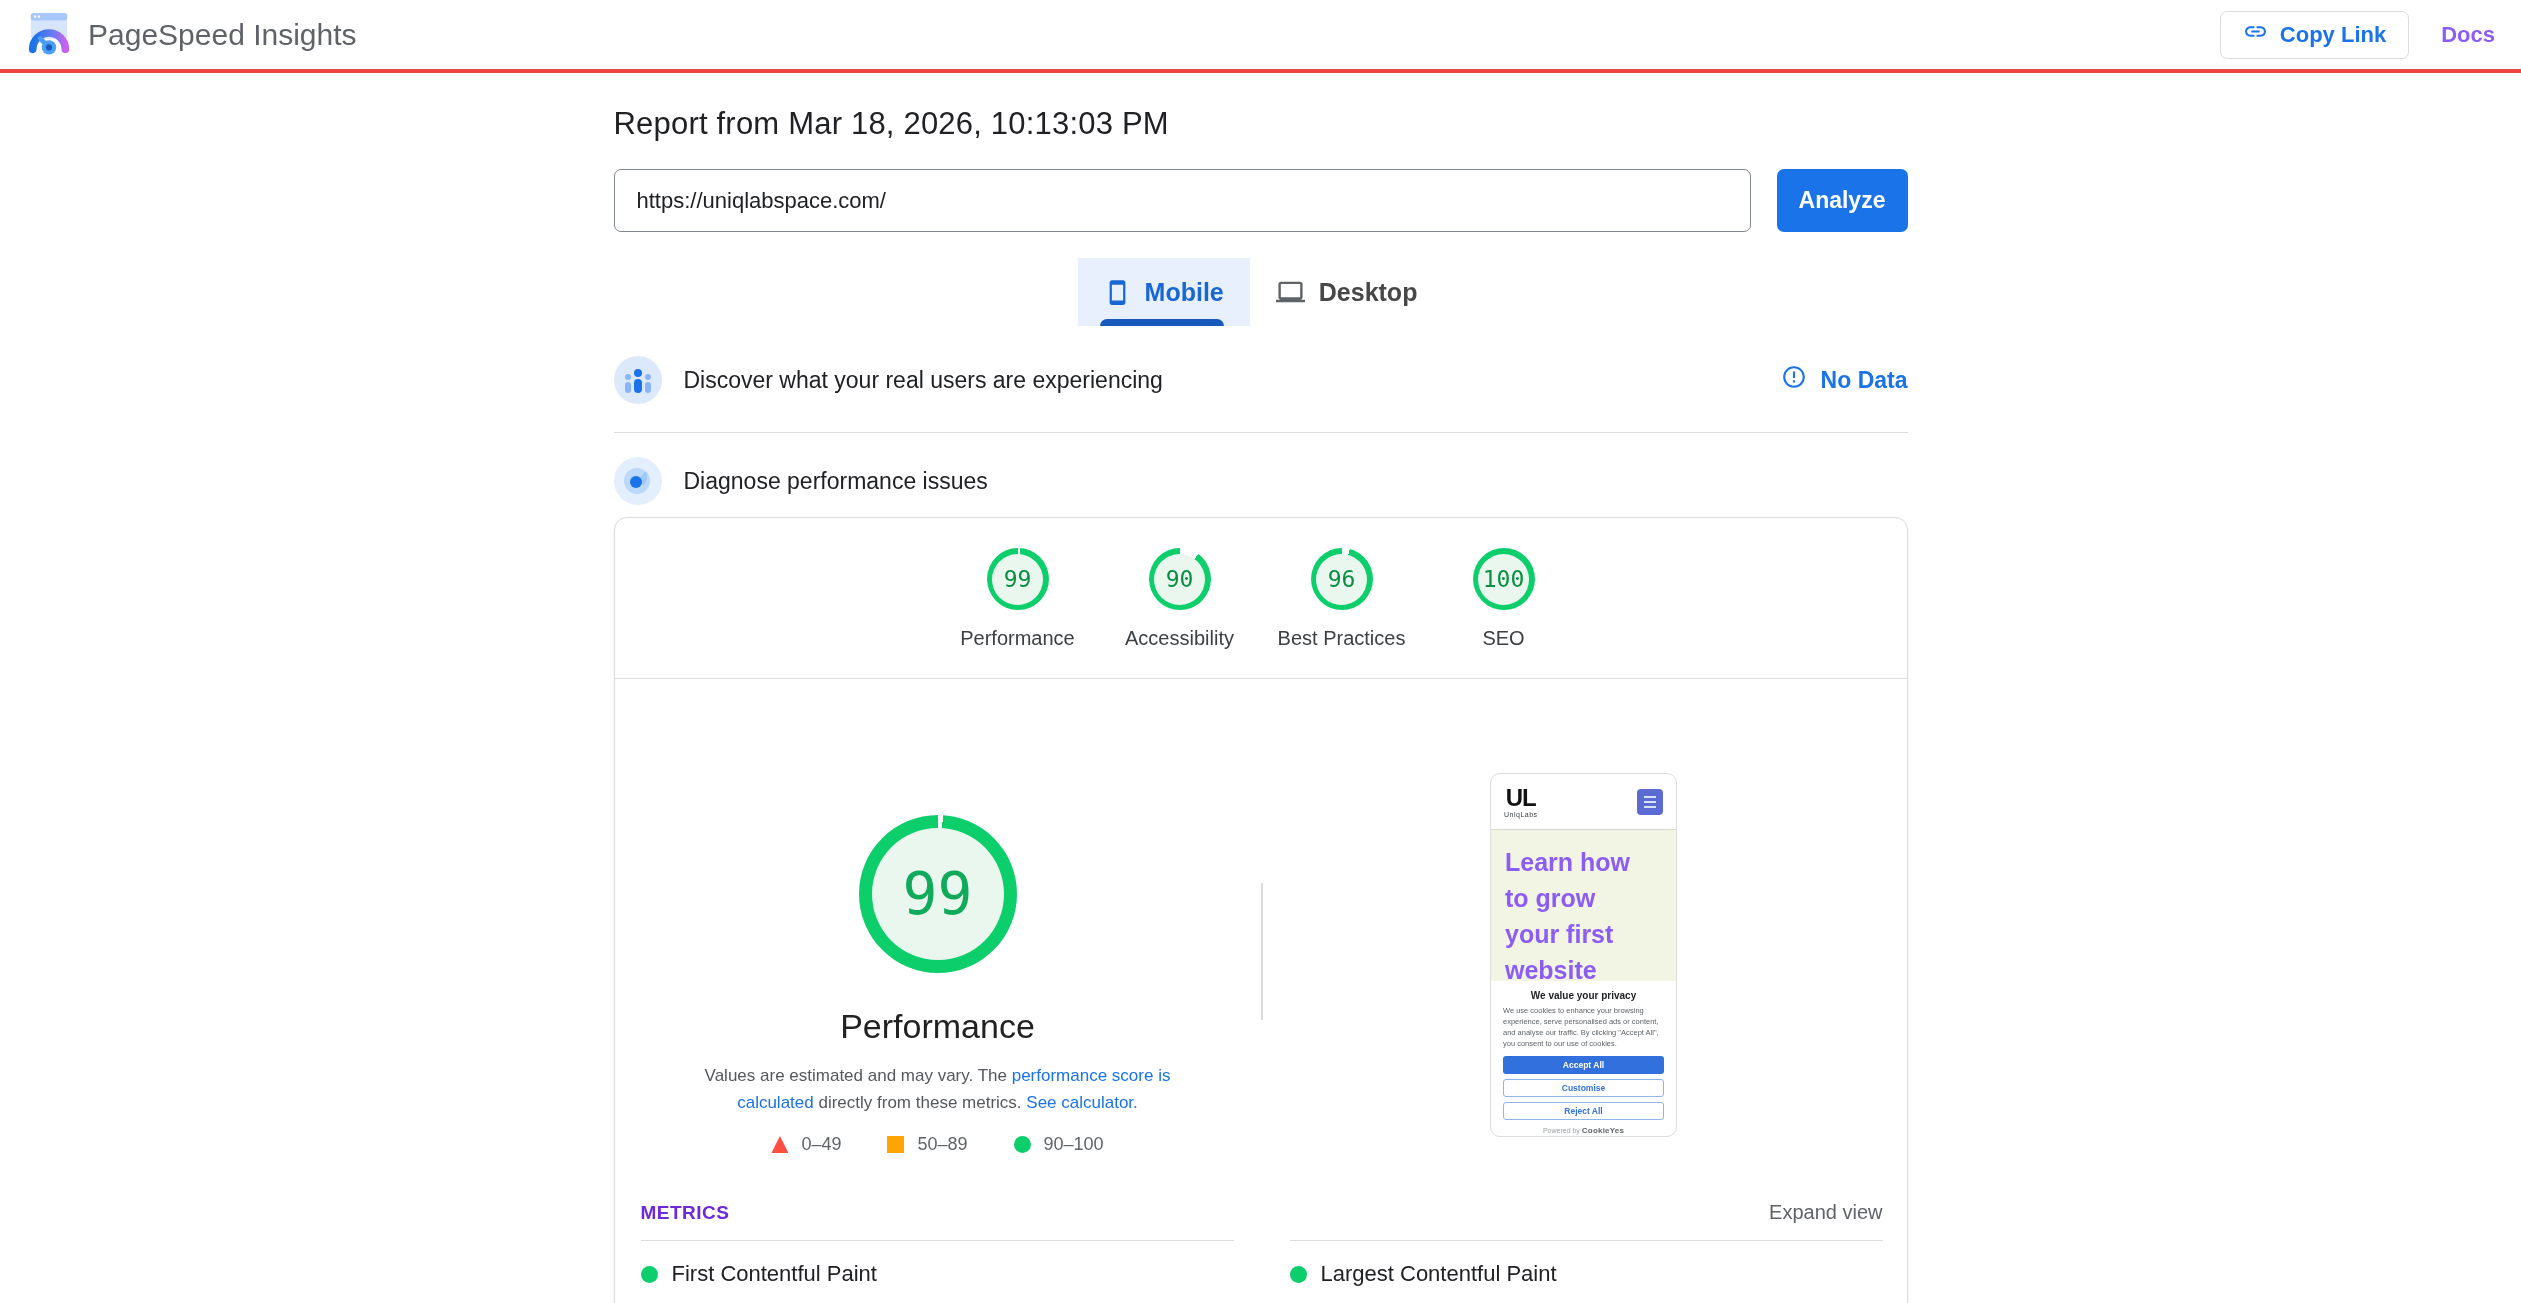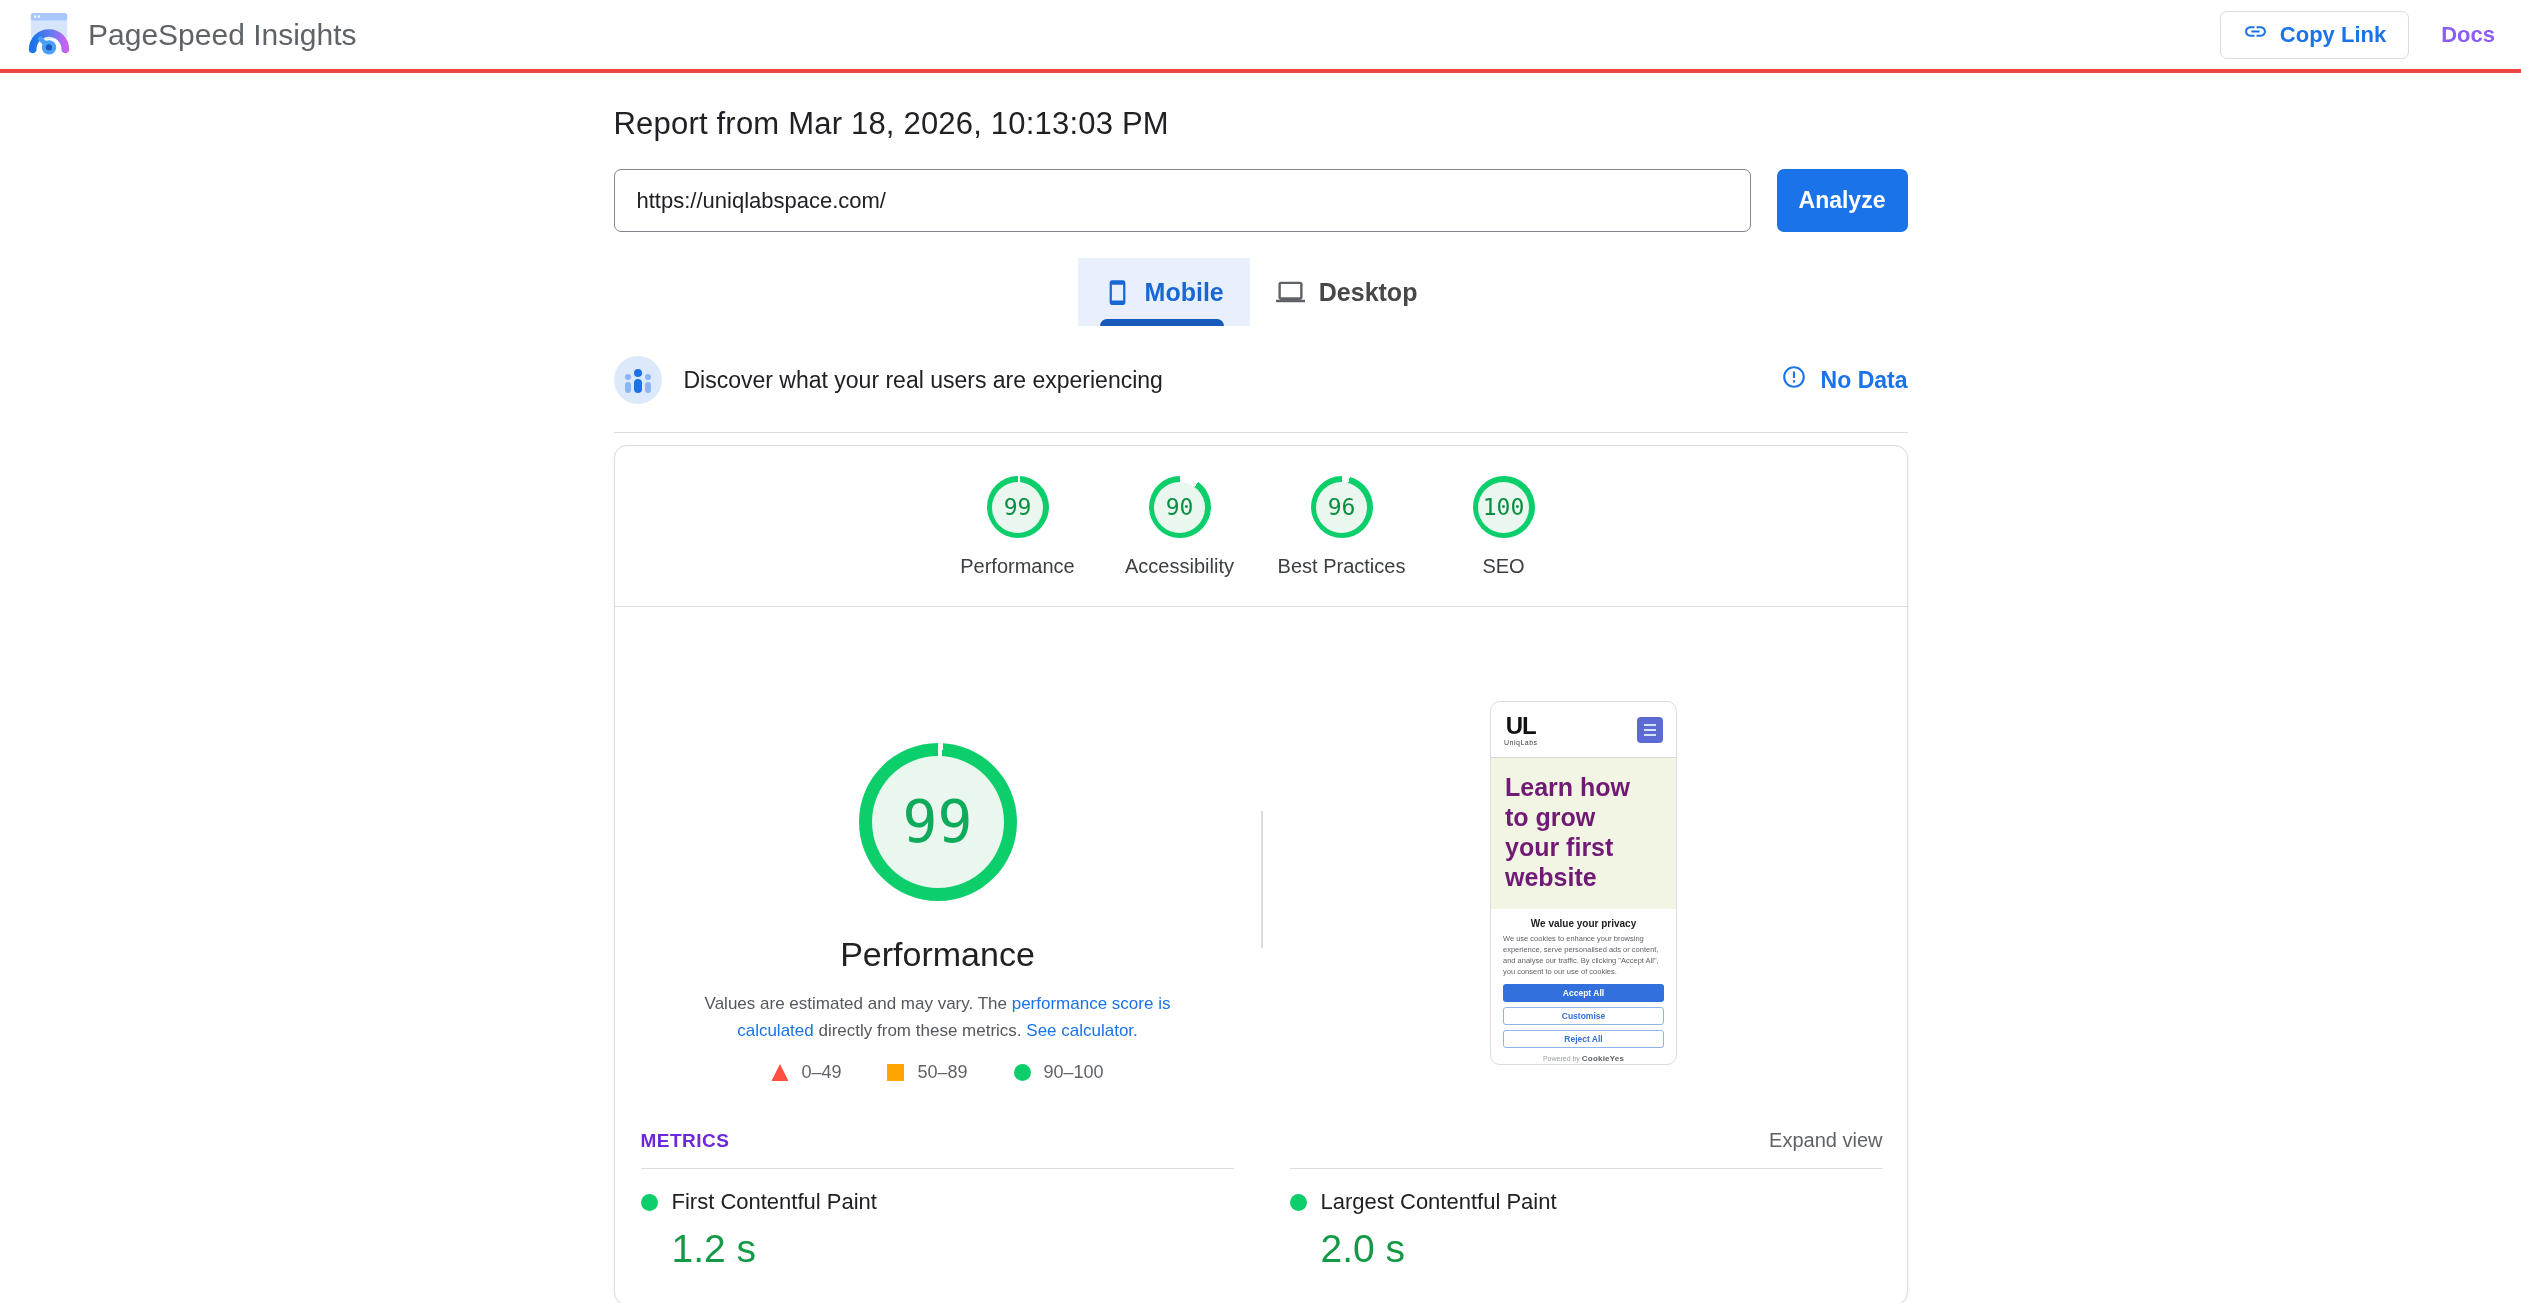--- a/index.html
+++ b/index.html
@@ -79,21 +79,21 @@
     overflow:hidden; background:#fff; }
   .thumb-top { height:56px; display:flex; align-items:center; justify-content:space-between;
     padding:0 13px; border-bottom:1px solid #d7d9d0; }
   .ul-logo { text-align:center; line-height:1; }
   .ul-mark { font-size:24px; font-weight:bold; letter-spacing:-1px; color:#111; }
   .ul-sub { font-size:7px; color:#3c4043; margin-top:1px; letter-spacing:.5px; }
   .thumb-menu { width:26px; height:26px; background:#5c6bd4; border-radius:4px;
     display:flex; flex-direction:column; align-items:center; justify-content:center; gap:3px; }
   .thumb-menu i { width:12px; height:2px; background:#d5e2f7; display:block; }
   .thumb-hero { background:#f2f5e3; height:151px; padding:14px; }
-  .thumb-hero-text { width:132px; font-size:25px; line-height:30px; font-weight:bold; color:#701a75; }
+  .thumb-hero-text { width:132px; font-size:25px; line-height:36px; font-weight:bold; color:#8b5cf6; }
   .thumb-cookie { padding:9px 12px; }
   .ck-title { font-size:10px; font-weight:bold; color:#202124;text-align:center; }
   .ck-text { margin-top:4px; font-size:7.5px; line-height:11px; color:#5f6368; }
   .ck-btn { margin-top:5px; height:18px; border-radius:3px; display:flex; align-items:center;
     justify-content:center; font-size:8.5px; font-weight:bold; }
   .ck-accept { background:#3270dd; color:#fff; margin-top:7px; }
   .ck-outline { border:1px solid #8fb4ea; color:#3270dd; background:#fff; }
   .ck-powered { margin-top:6px; text-align:center; font-size:7px; color:#9aa0a6; }
   .ck-powered b { font-size:8px; color:#5f6368; letter-spacing:.2px; }
 
@@ -190,20 +190,31 @@
         <svg width="26" height="26" viewBox="0 0 24 24">
             <path fill="#1a73e8" d="M11 15h2v2h-2zm0-8h2v6h-2zm.99-5C6.47 2 2 6.48 2 12s4.47 10 9.99 10C17.52 22 22 17.52 22 12S17.52 2 11.99 2zm.01 18c-4.42 0-8-3.58-8-8s3.58-8 8-8 8 3.58 8 8-3.58 8-8 8z"></path>
           </svg>
       </span>
       <span>No Data</span>
     </button>
   </div>
 
   <hr class="divider">
 
+  <div class="row-section row-diagnose">
+    <span class="section-icon">
+      <svg width="48" height="48" viewBox="0 0 48 48">
+        <circle cx="24" cy="24" r="24" fill="#e3effd"></circle>
+        <circle cx="23" cy="24" r="13" fill="#bcd8fa"></circle>
+        <path d="M22 25 L32 14 A14 14 0 0 1 30 28 Z" fill="#9ec9f7"></path>
+        <circle cx="22" cy="25" r="6" fill="#1a73e8"></circle>
+      </svg>
+    </span>
+    <span class="section-title">Diagnose performance issues</span>
+  </div>
 
   <div class="card">
 
     <div class="scores-row">
       <div class="score-item">
         <div class="gauge-s" style="background: conic-gradient(transparent 0%, transparent 1%, rgb(12, 206, 107) 1%, rgb(12, 206, 107) 100%);">
           <div class="inner">
               <span>99</span>
             </div>
         </div>

